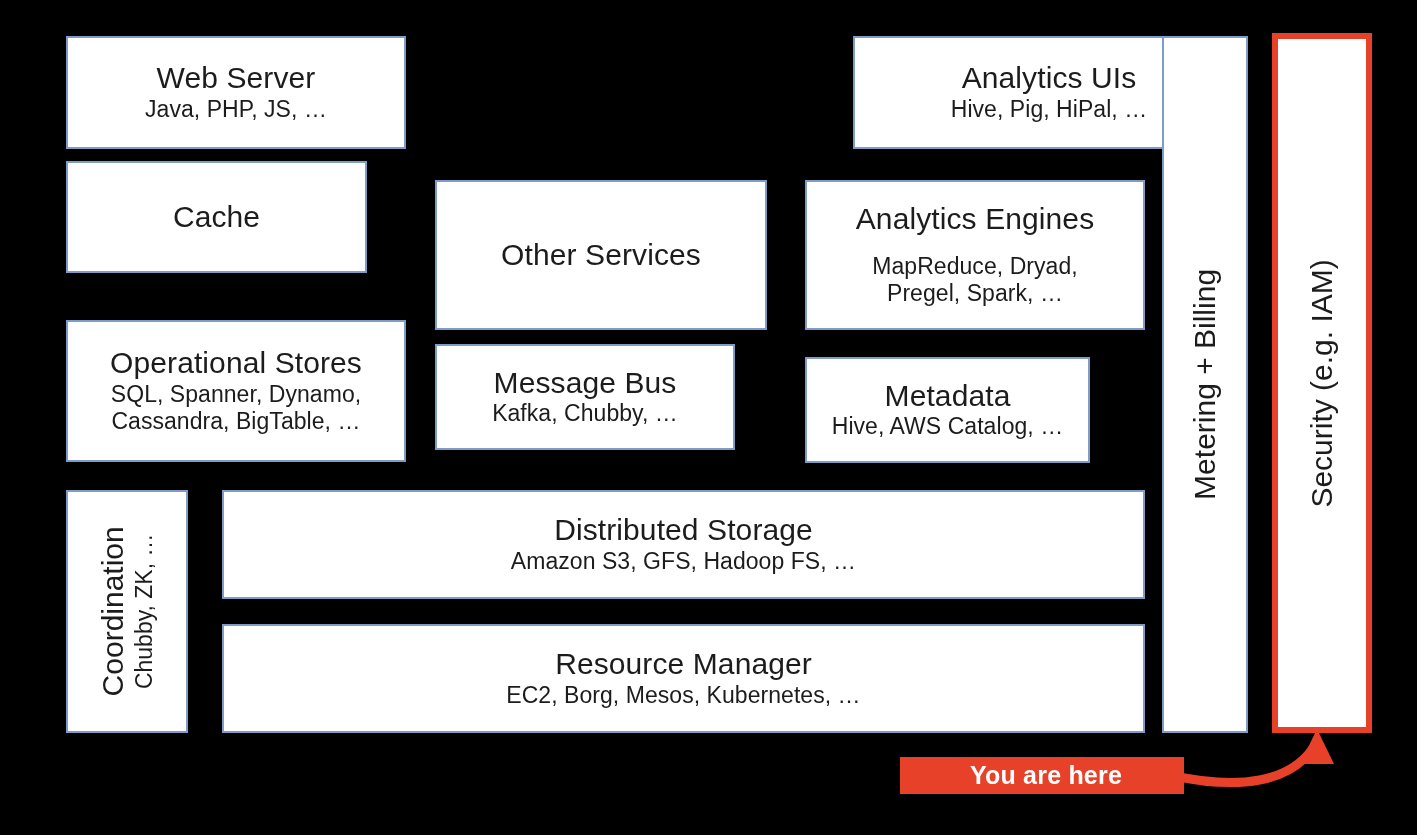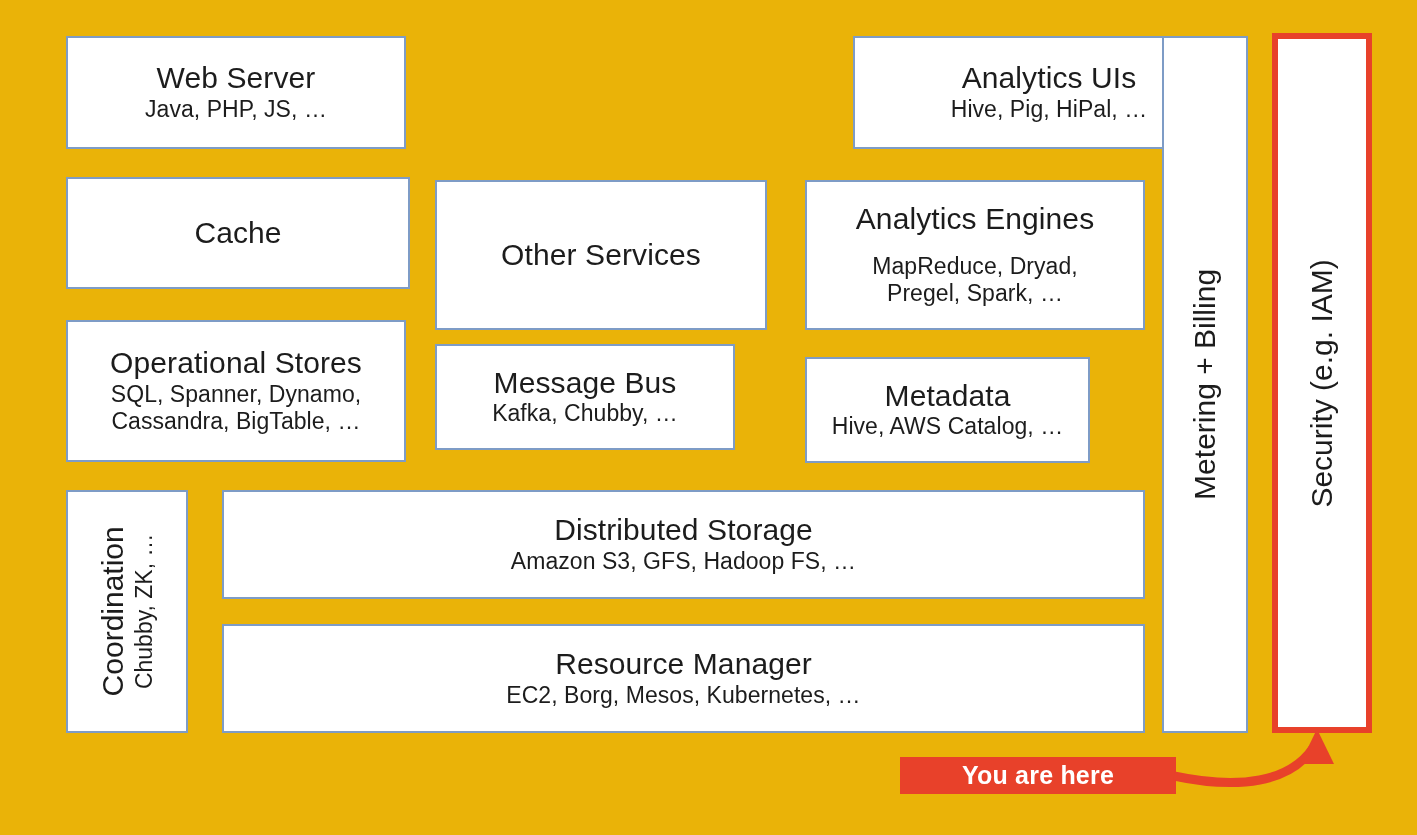--- a/index.html
+++ b/index.html
@@ -9,21 +9,21 @@
     background: #ffffff;
   }
   body {
     font-family: "Liberation Sans", "DejaVu Sans", sans-serif;
     -webkit-font-smoothing: antialiased;
   }
   #canvas {
     position: relative;
     width: 1417px;
     height: 835px;
-    background: #eab308;
+    background: #000000;
     overflow: hidden;
   }
 
   
   .box {
     position: absolute;
     box-sizing: border-box;
     background: #ffffff;
     border: 2px solid var(--blue, #7e9cc6);
     display: flex;
@@ -86,20 +86,21 @@
     border: 6px solid var(--red, #e8412a);
   }
 
   
   .callout {
     position: absolute;
     background: var(--red, #e8412a);
     display: flex;
     align-items: center;
     justify-content: center;
+    padding-left: 8px;
   }
   .callout .label {
     color: #ffffff;
     font-size: 25px;
     font-weight: bold;
     letter-spacing: 0.2px;
     white-space: nowrap;
   }
 
   
@@ -115,21 +116,21 @@
 </head>
 <body>
 
 <div id="canvas">
 
   <div class="box" style="left:66px; top:36px; width:340px; height:113px;">
     <div class="title">Web Server</div>
     <div class="sub">Java, PHP, JS, …</div>
   </div>
 
-  <div class="box" style="left:66px; top:177px; width:344px; height:112px;">
+  <div class="box" style="left:66px; top:161px; width:301px; height:112px;">
     <div class="title">Cache</div>
   </div>
 
   <div class="box" style="left:66px; top:320px; width:340px; height:142px;">
     <div class="title">Operational Stores</div>
     <div class="sub">SQL, Spanner, Dynamo,
 Cassandra, BigTable, …</div>
   </div>
 
   <div class="box" style="left:435px; top:180px; width:332px; height:150px;">

